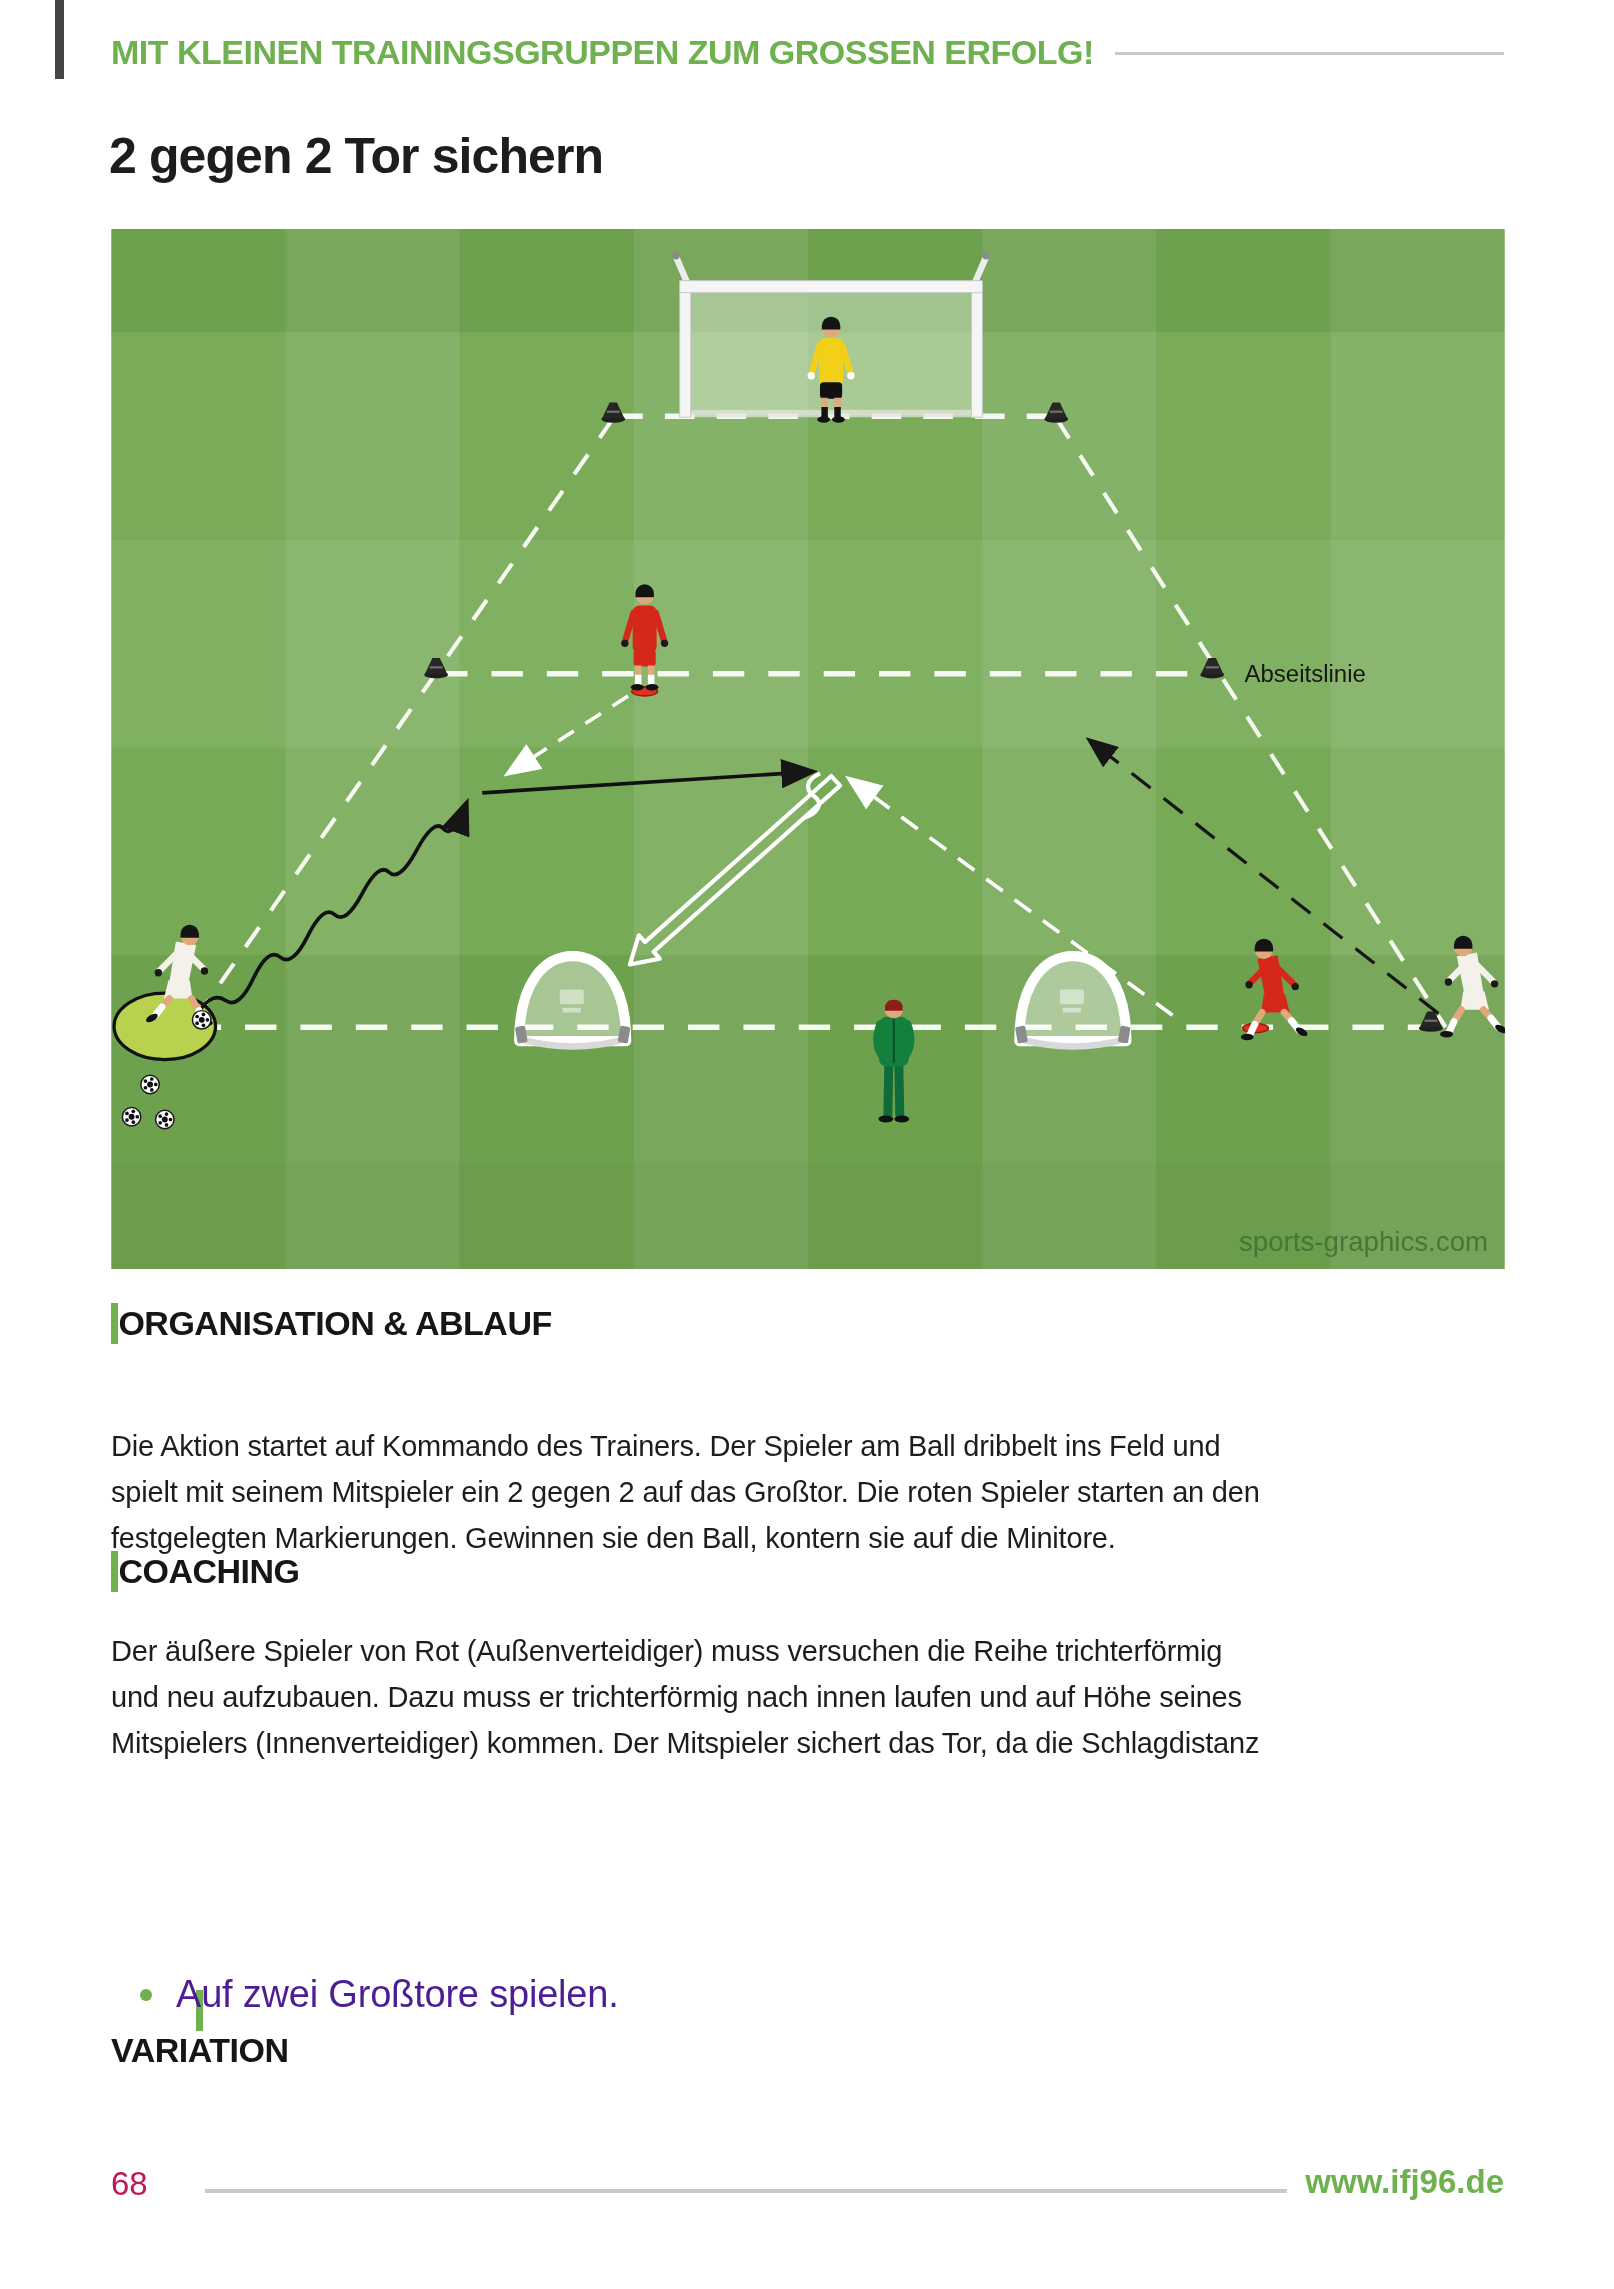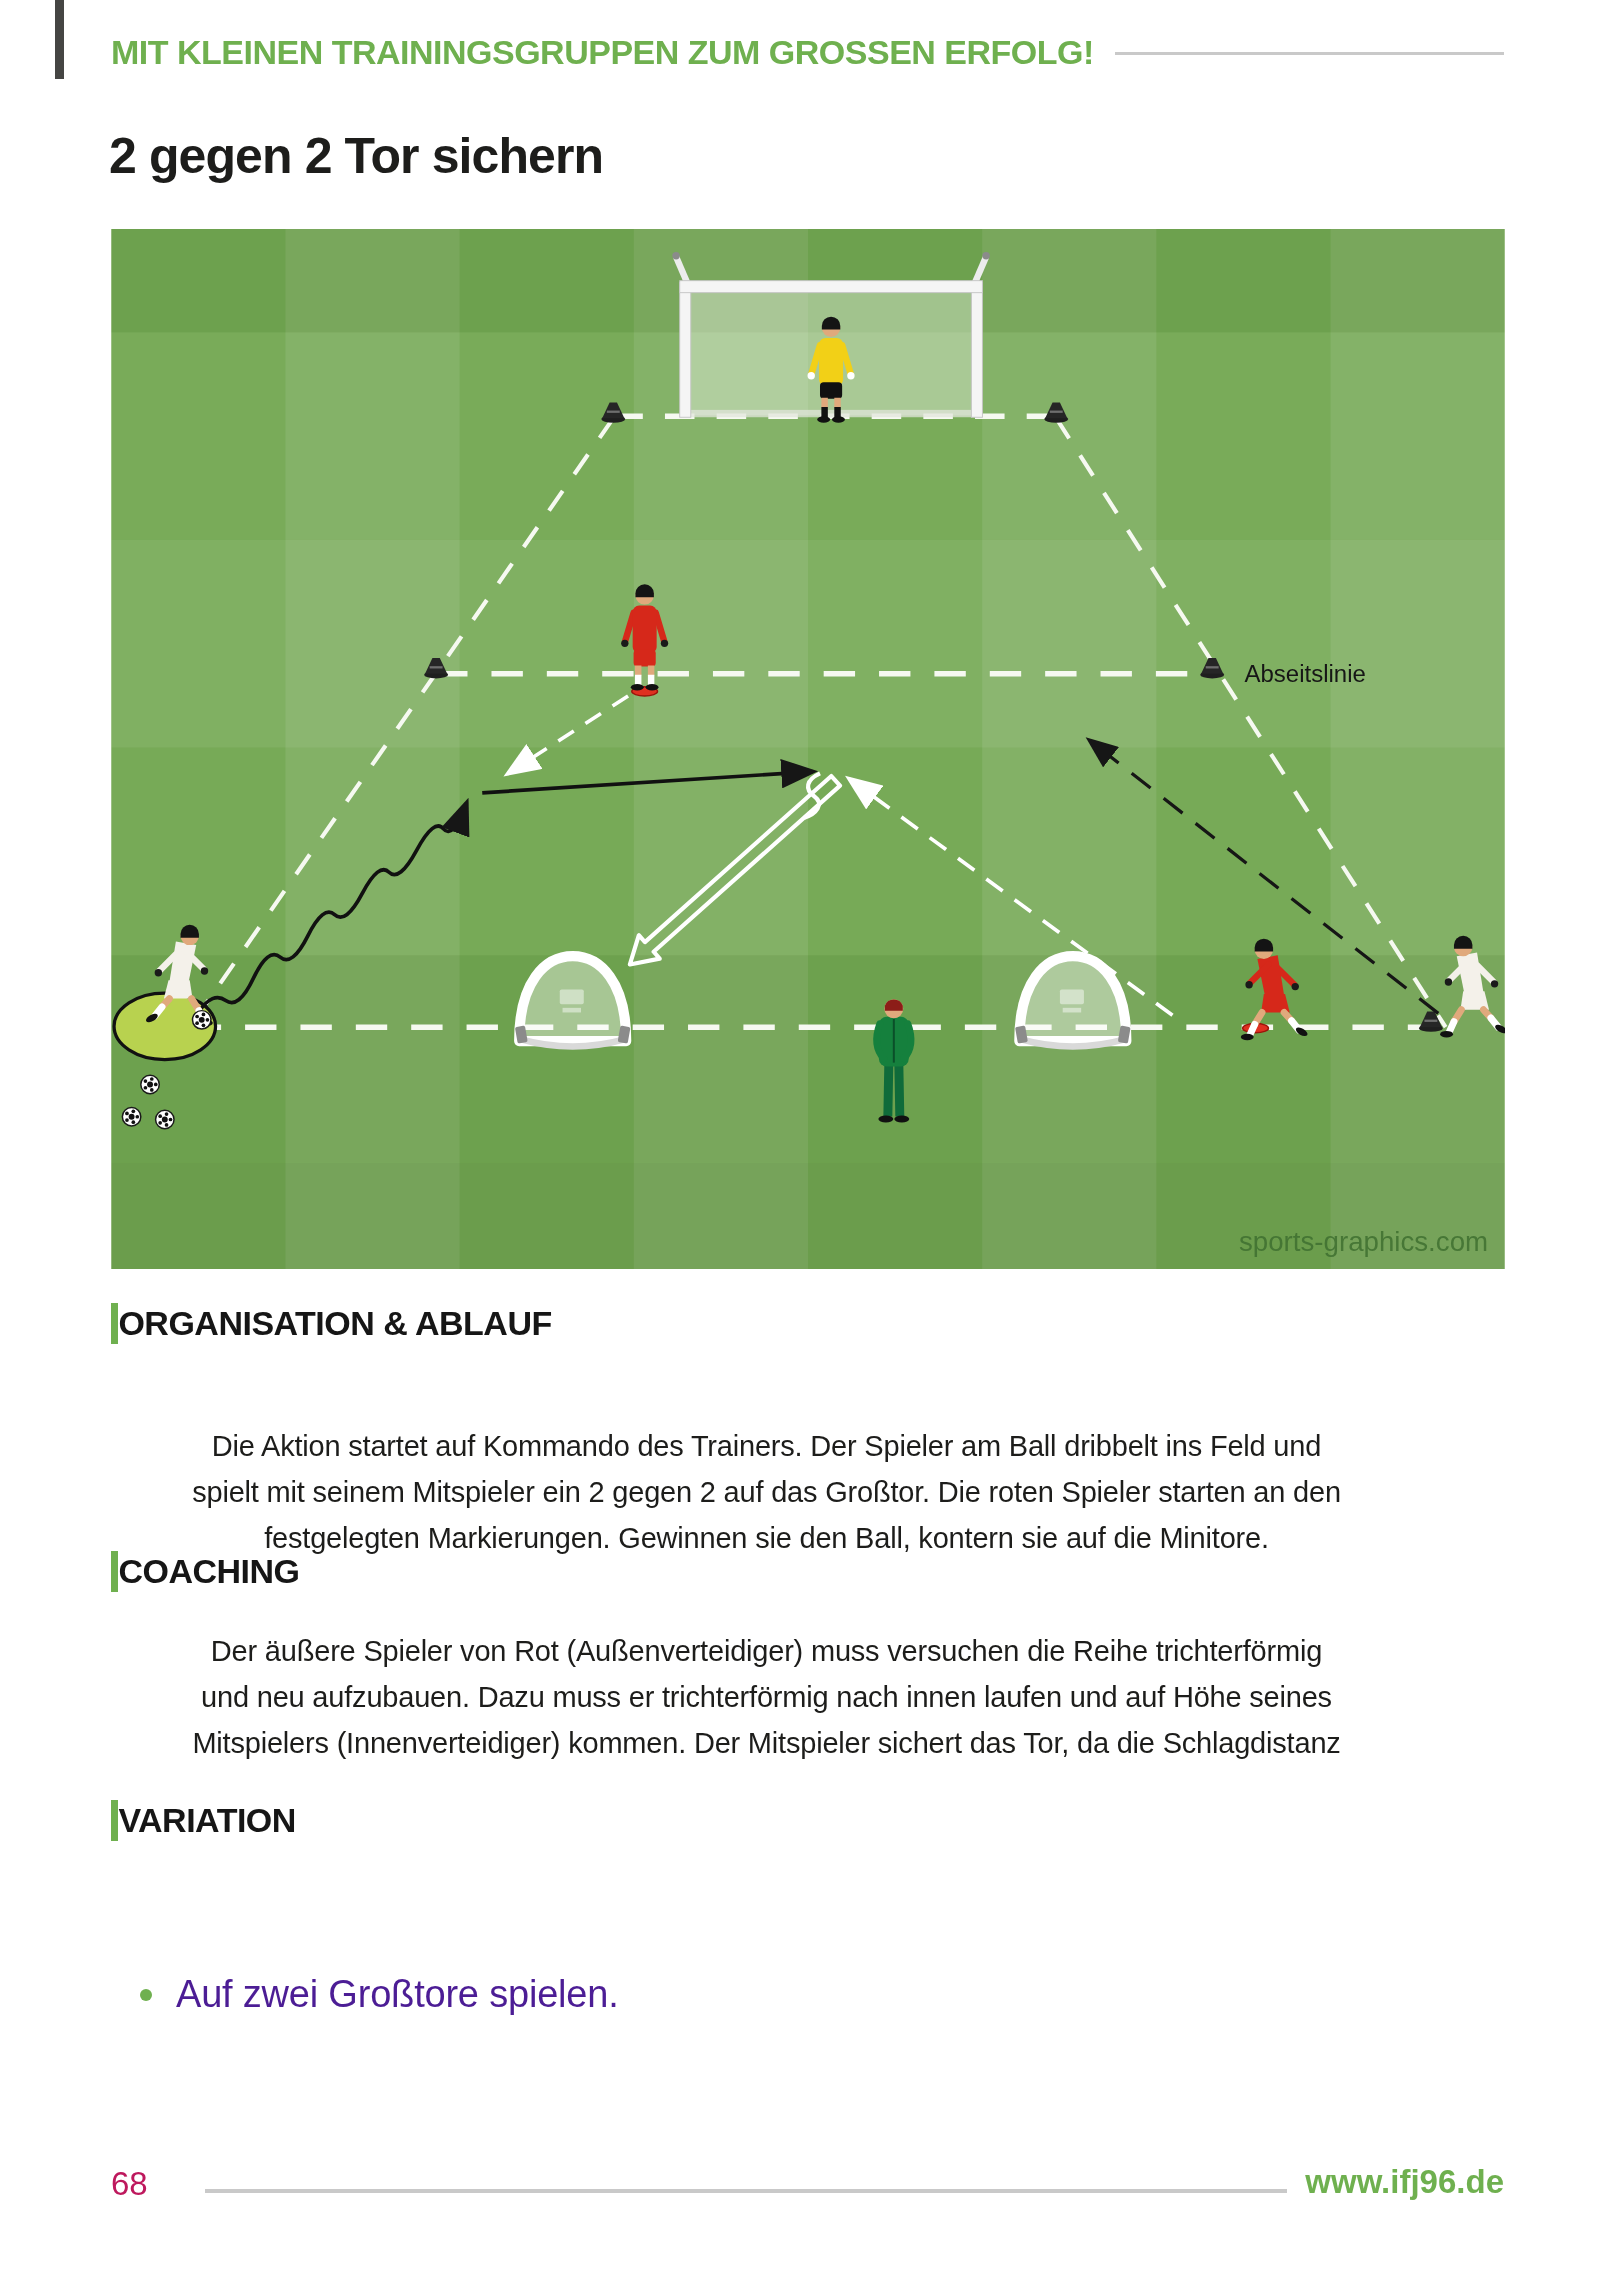--- a/index.html
+++ b/index.html
@@ -1,21 +1,21 @@
 <!DOCTYPE html>
 <html style="font-size:14.8px"><head>
 <meta charset="utf-8">
 <style>
   html,body{margin:0;padding:0;}
   body{
     width:1614px;height:2290px;background:#ffffff;
     font-family:"Liberation Sans",sans-serif;color:#1d1d1b;
     position:relative;overflow:hidden;
   }
-  .page{position:absolute;inset:0;text-align:center;}
+  .page{position:absolute;inset:0;}
   .top-bar{position:absolute;left:55px;top:0;width:9.2px;height:79px;background:#454543;}
   .kicker{
     position:absolute;left:111px;top:33px;font-size:34px;font-weight:bold;
     letter-spacing:-0.5px;color:#6fb04f;white-space:nowrap;
   }
   .kicker-rule{position:absolute;left:1115px;top:52px;width:389px;height:2.8px;background:#c9c9c9;}
   .doc-title{
     position:absolute;left:109px;top:127px;font-size:50px;font-weight:bold;
     letter-spacing:-0.9px;color:#1d1d1b;white-space:nowrap;
   }
@@ -225,21 +225,21 @@
   <div class="section-head" style="top:1551px;">
     <div class="bar"></div>
     <div class="txt">COACHING</div>
   </div>
   <div class="body-text" style="top:1628px;">
     <div>Der äußere Spieler von Rot (Außenverteidiger) muss versuchen die Reihe trichterförmig</div>
     <div>und neu aufzubauen. Dazu muss er trichterförmig nach innen laufen und auf Höhe seines</div>
     <div>Mitspielers (Innenverteidiger) kommen. Der Mitspieler sichert das Tor, da die Schlagdistanz</div>
   </div>
 
-  <div class="section-head" style="top:1800px;">
+  <div class="section-head" style="top:1990px;flex-direction:column;">
     <div class="bar"></div>
     <div class="txt">VARIATION</div>
   </div>
   <div class="bullet-row" style="top:1973px;">
     <div class="bullet-dot"></div>
     <div class="bullet-txt">Auf zwei Großtore spielen.</div>
   </div>
 
   <div class="footer-page">68</div>
   <div class="footer-rule"></div>

